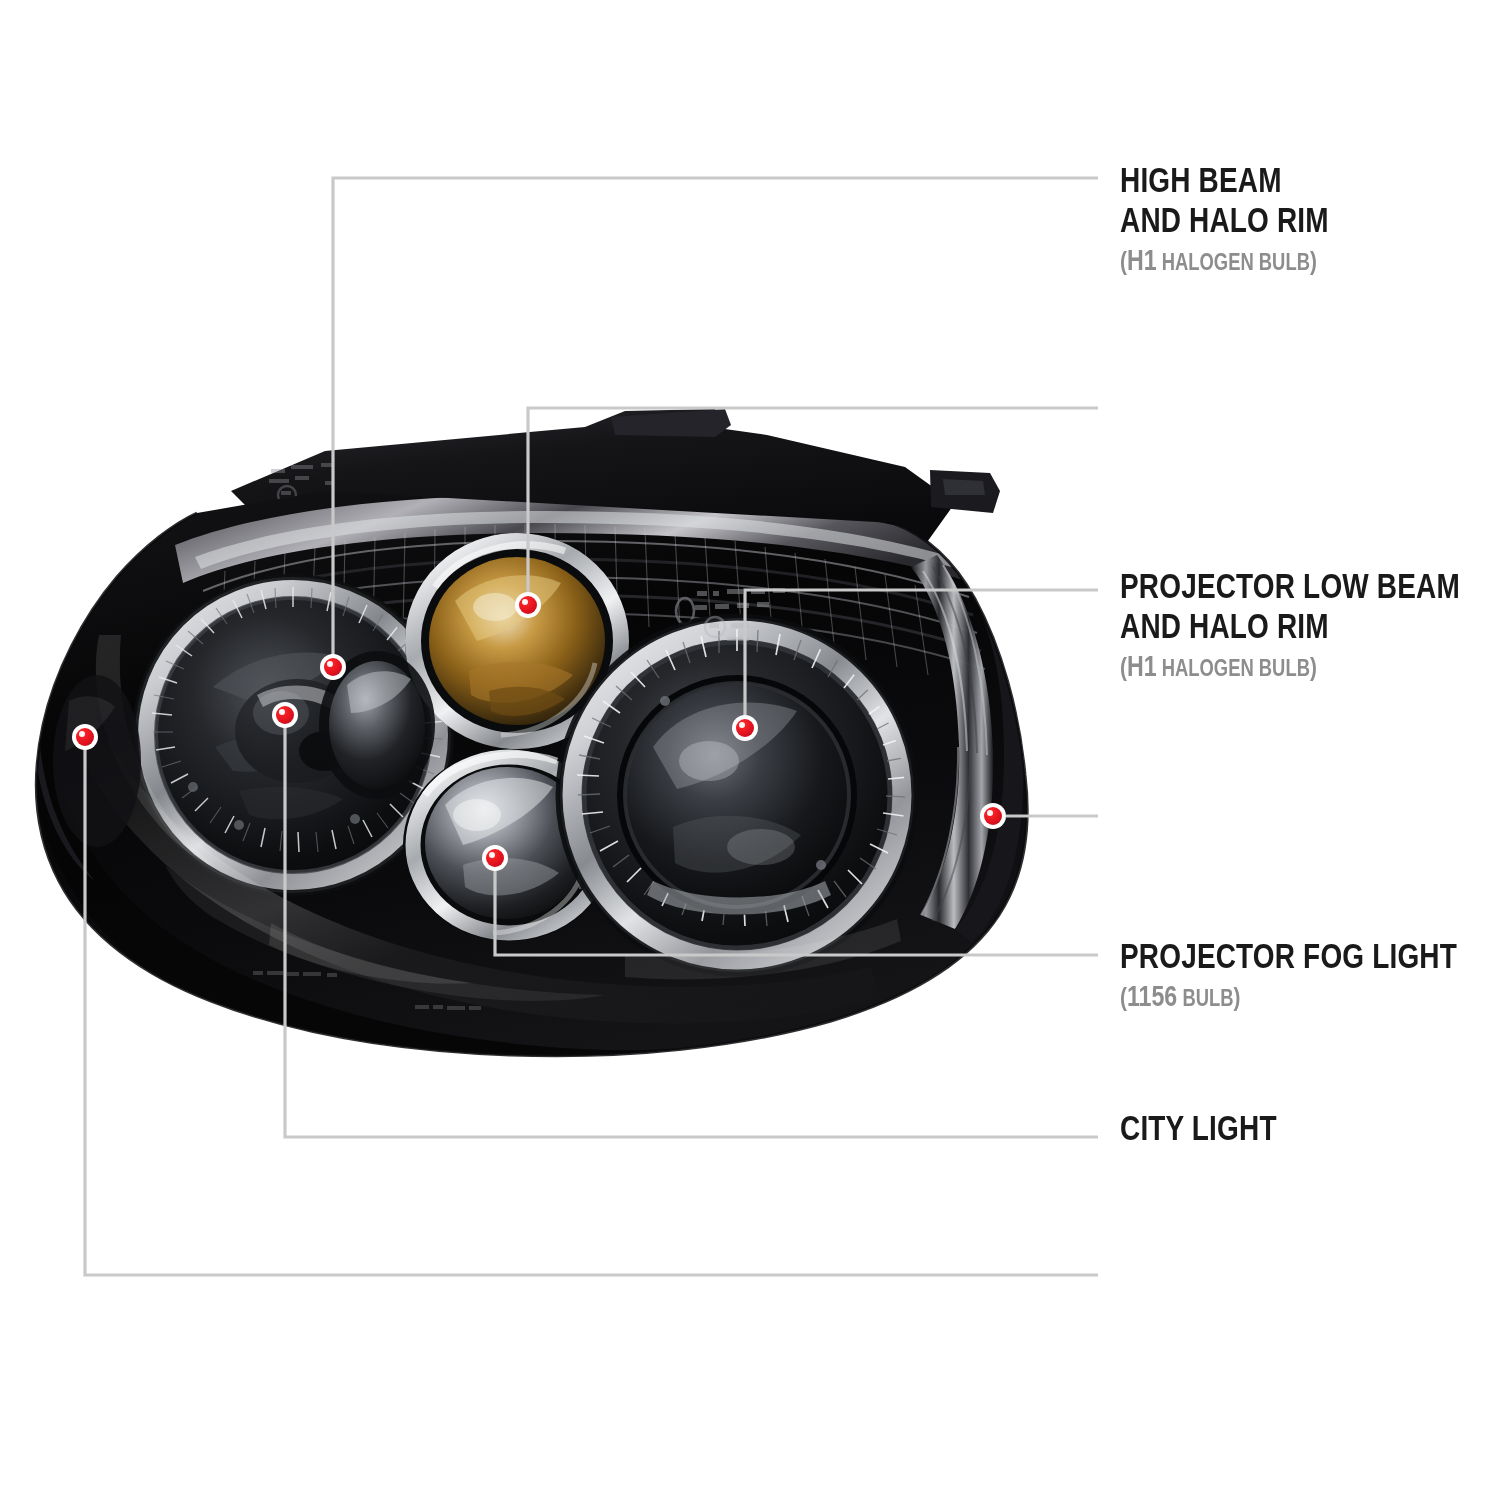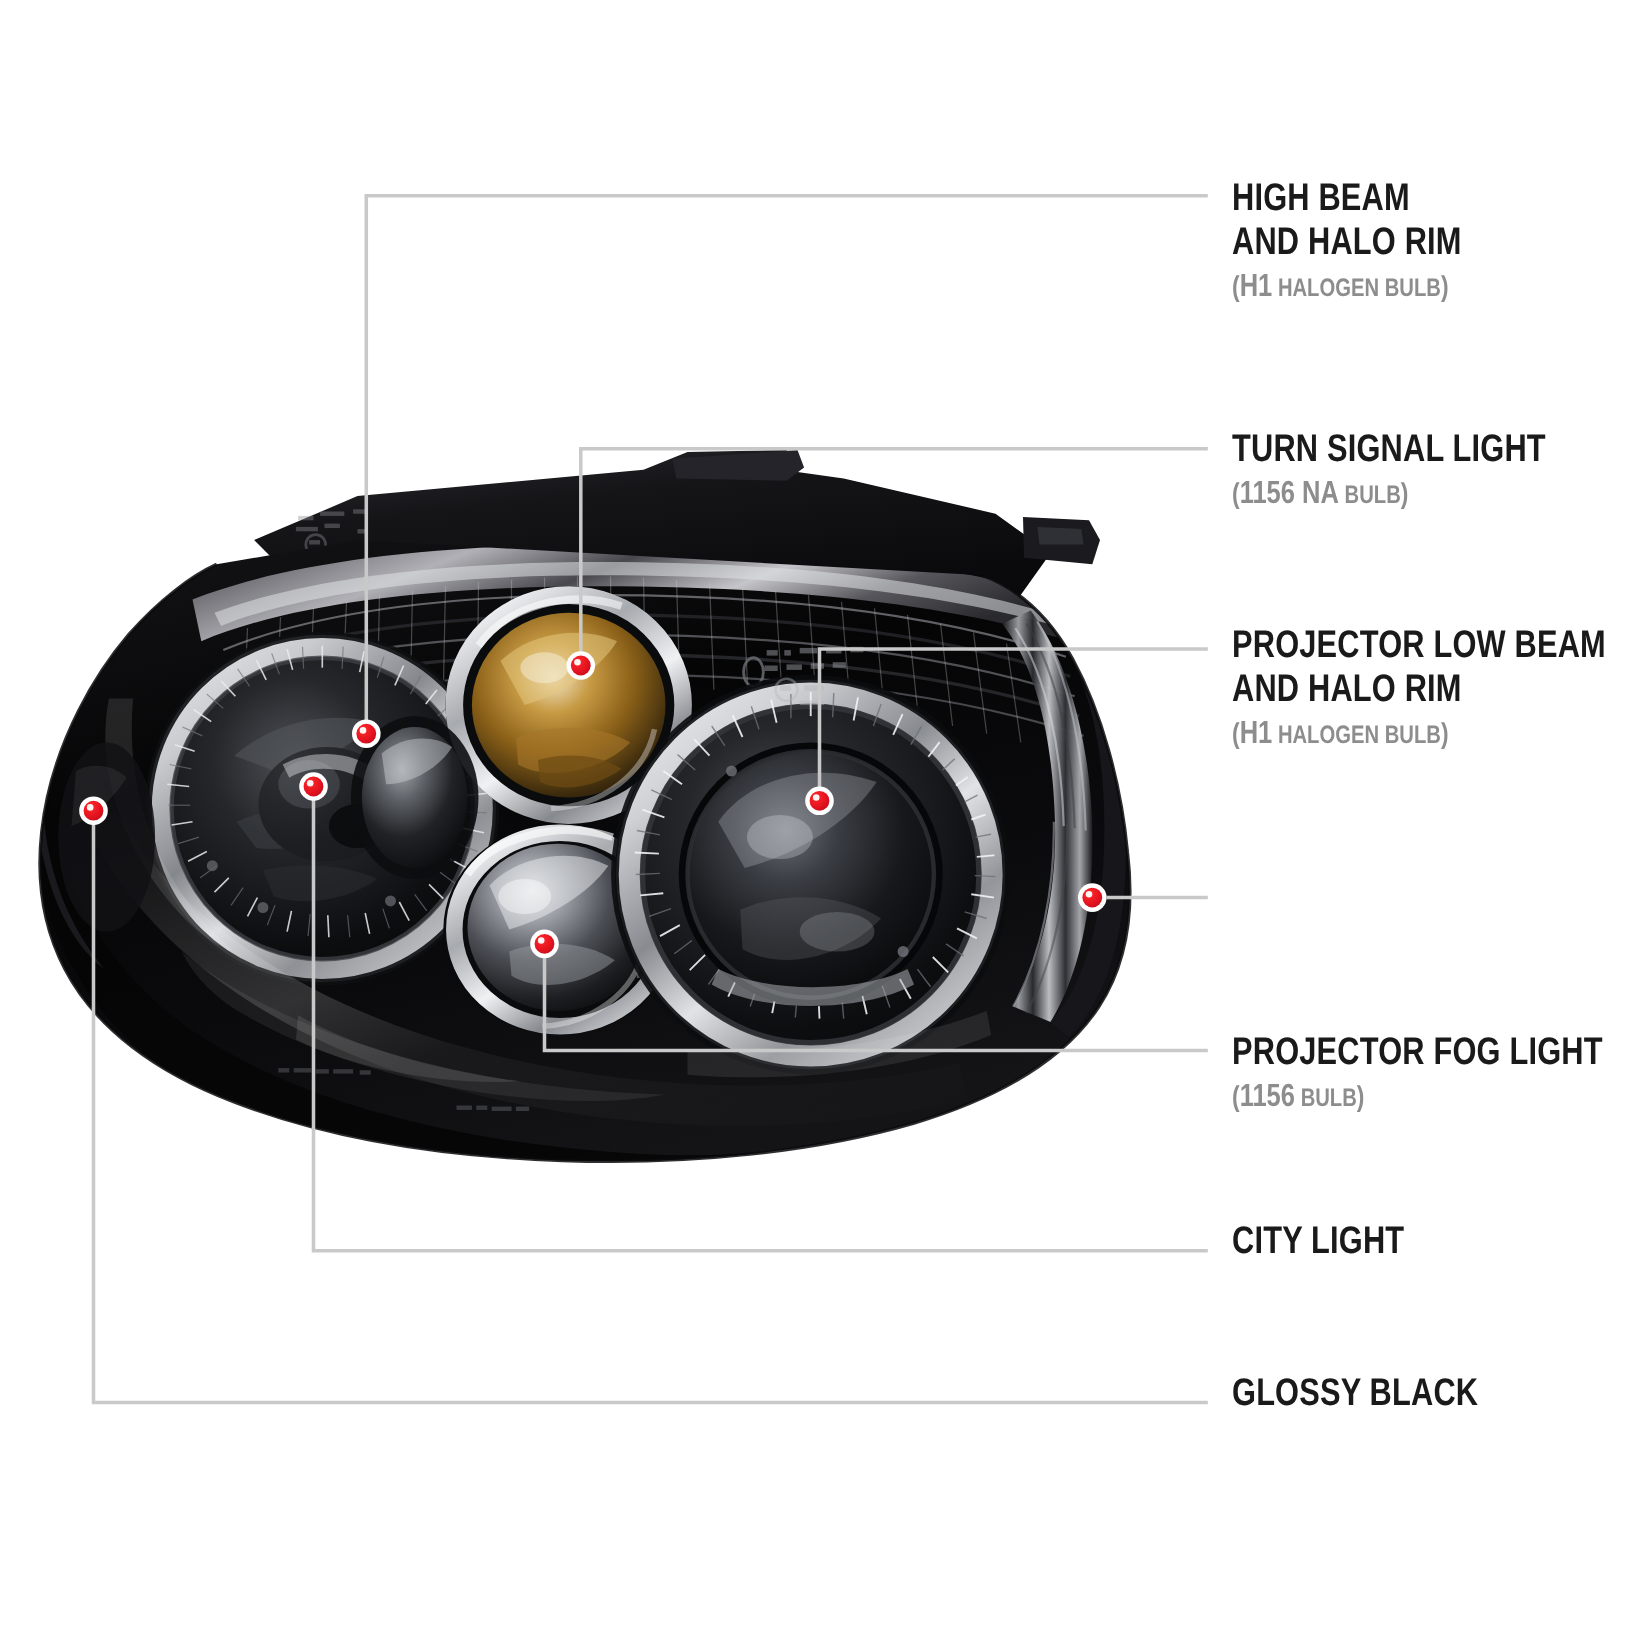--- a/index.html
+++ b/index.html
@@ -543,26 +543,20 @@
     </span>
 
   <div class="label-block" style="left:1120px;top:160px">
     <div class="lbl-line">HIGH BEAM</div>
     <div class="lbl-line">AND HALO RIM</div>
     <div class="lbl-sub">
       <span class="paren">(</span><span class="big">H1</span> <span>HALOGEN BULB</span><span class="paren">)</span>
     </div>
   </div>
 
-  <div class="label-block" style="left:1120px;top:388px">
-    <div class="lbl-line">TURN SIGNAL LIGHT</div>
-    <div class="lbl-sub">
-      <span class="paren">(</span><span class="big">1156 NA</span> <span>BULB</span><span class="paren">)</span>
-    </div>
-  </div>
 
   <div class="label-block" style="left:1120px;top:566px">
     <div class="lbl-line">PROJECTOR LOW BEAM</div>
     <div class="lbl-line">AND HALO RIM</div>
     <div class="lbl-sub">
       <span class="paren">(</span><span class="big">H1</span> <span>HALOGEN BULB</span><span class="paren">)</span>
     </div>
   </div>
 
 
@@ -570,17 +564,14 @@
     <div class="lbl-line">PROJECTOR FOG LIGHT</div>
     <div class="lbl-sub">
       <span class="paren">(</span><span class="big">1156</span> <span>BULB</span><span class="paren">)</span>
     </div>
   </div>
 
   <div class="label-block" style="left:1120px;top:1108px">
     <div class="lbl-line">CITY LIGHT</div>
   </div>
 
-  <div class="label-block" style="left:1120px;top:1246px">
-    <div class="lbl-line">GLOSSY BLACK</div>
-  </div>
 
 </div>
 
 </body></html>

